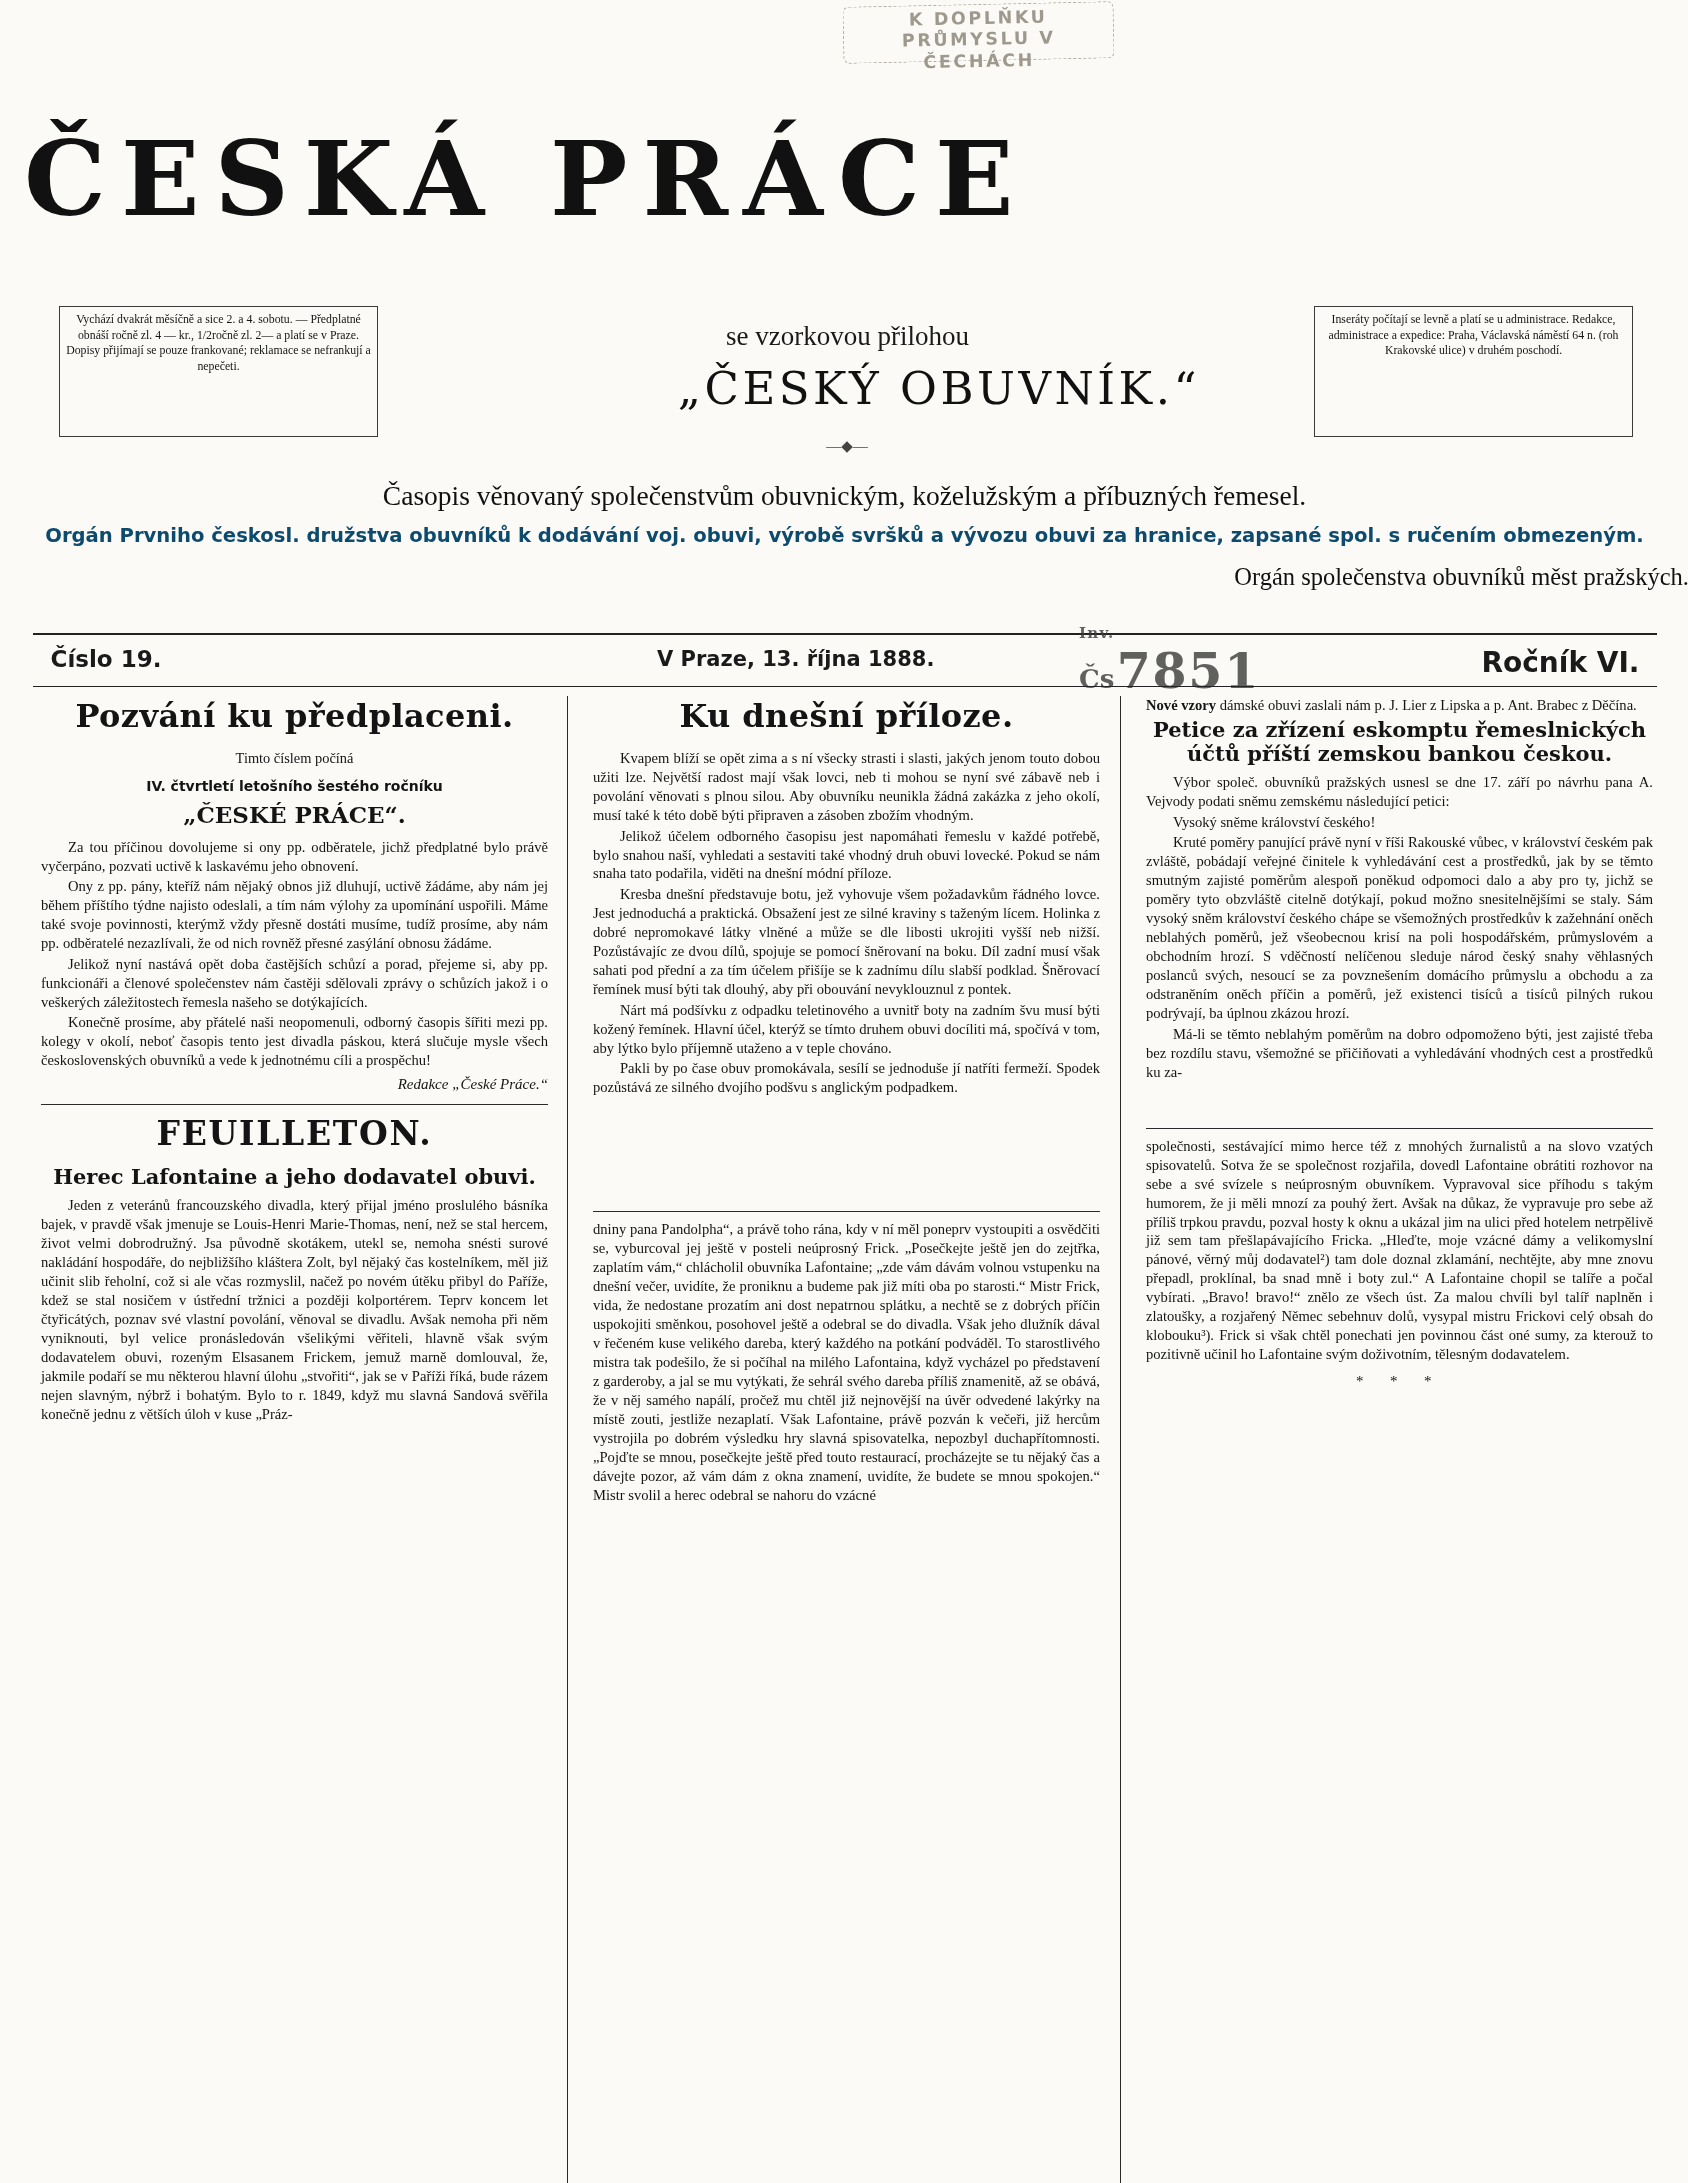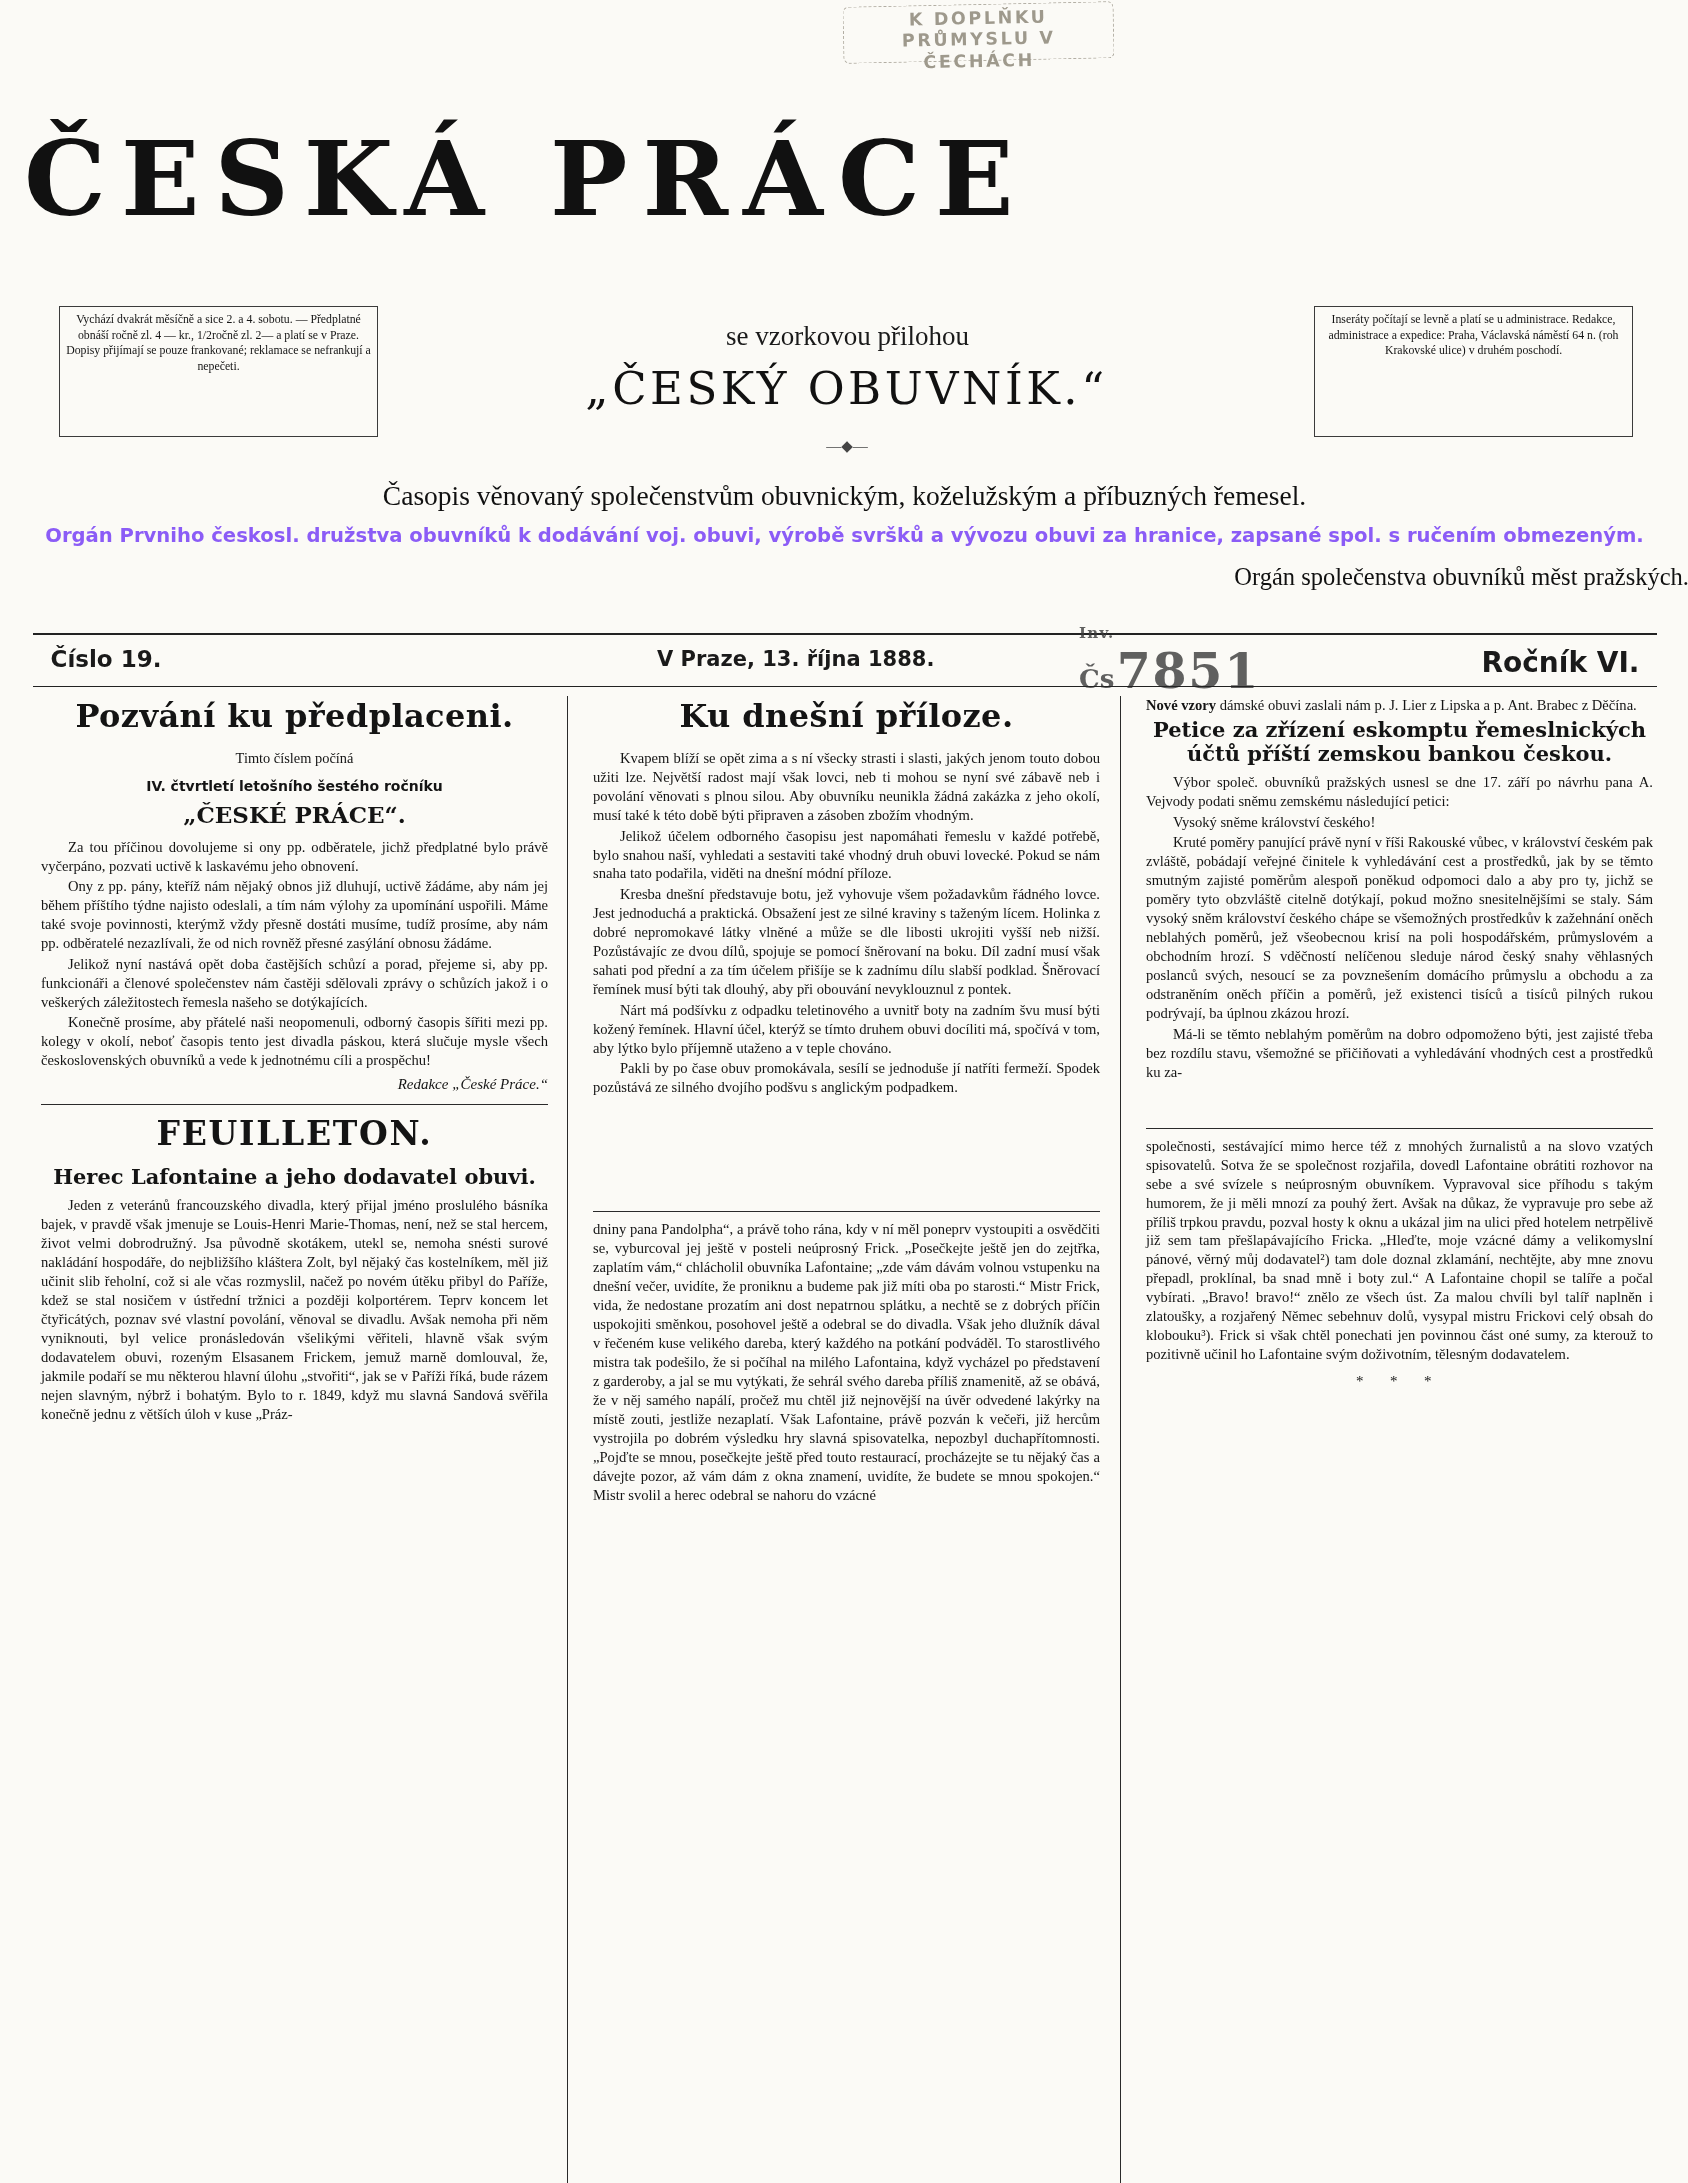--- a/index.html
+++ b/index.html
@@ -52,21 +52,21 @@
     left: 520px; top: 321px;
     width: 655px;
     text-align: center;
     font-size: 27px;
     color: #1a1a1a;
   }
   .subline2 {
     position: absolute;
     left: 493px; top: 362px;
     width: 707px;
-    text-align: center;
+    text-align: right;
     font-family: "DejaVu Serif", serif;
     font-size: 45px;
     letter-spacing: 3.5px;
     color: #111;
   }
   .diamond {
     position: absolute;
     left: 821px; top: 437px;
     width: 52px; text-align: center;
     font-size: 15px; color:#444;
@@ -92,21 +92,21 @@
     font-size: 27.5px;
     color: #111;
   }
   .organ1 {
     position: absolute;
     left: 39px; top: 524px; width: 1611px;
     text-align: center;
     font-family: "DejaVu Sans", sans-serif;
     font-weight: bold;
     font-size: 19.6px;
-    color: #8b5cf6;
+    color: #0c4a6e;
   }
   .organ2 {
     position: absolute;
     left: 0; top: 563px; width: 1689px;
     text-align: right;
     font-size: 24.5px;
     color: #111;
   }
   .rule-thick {
     position: absolute;

